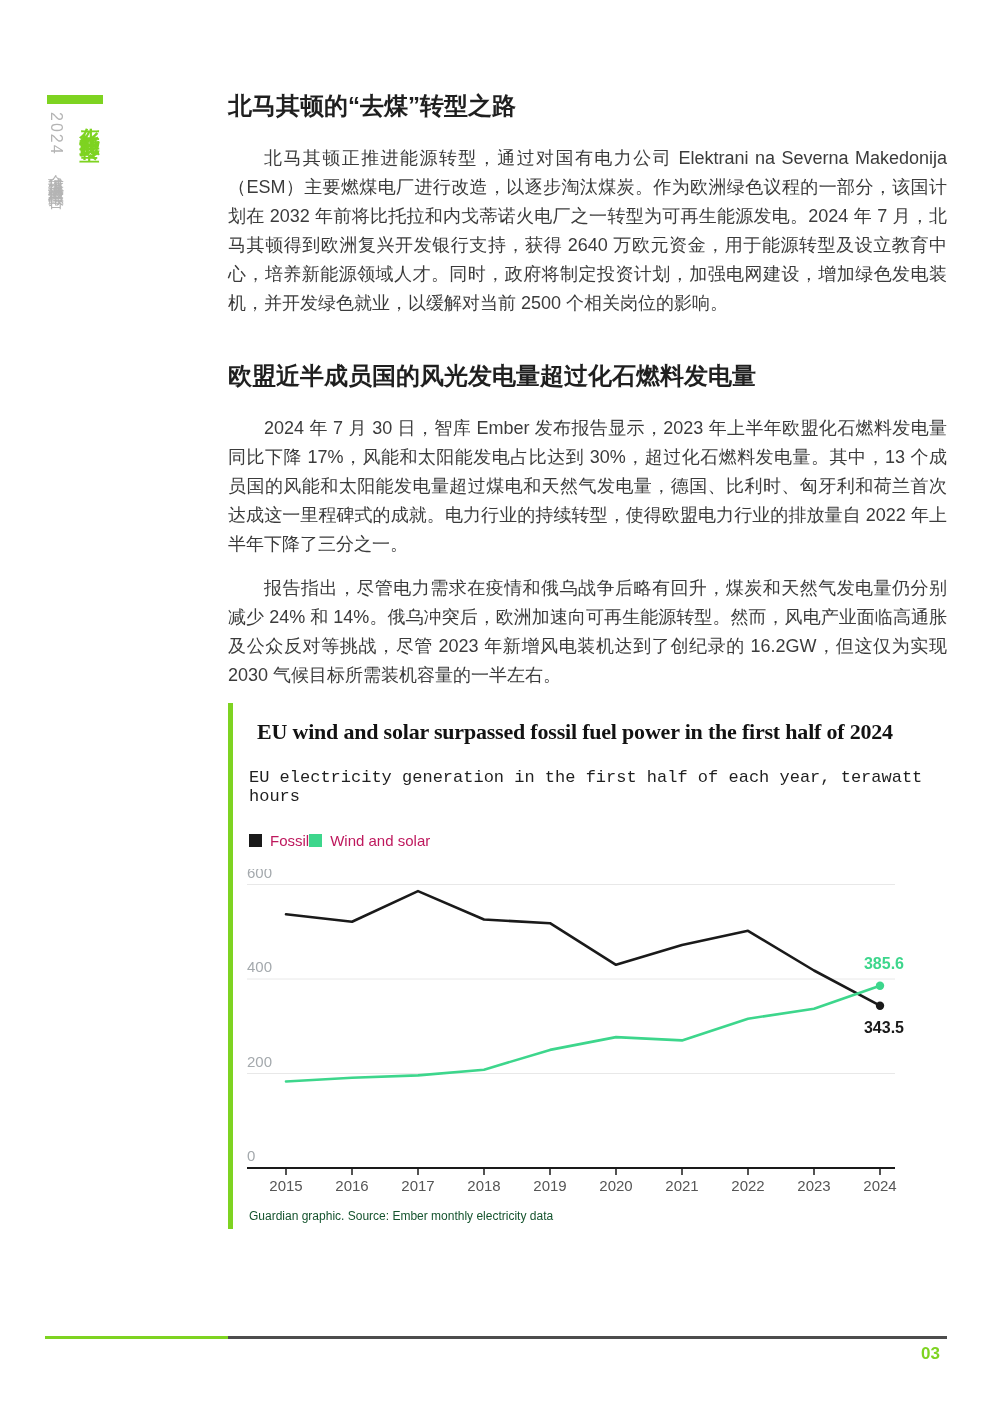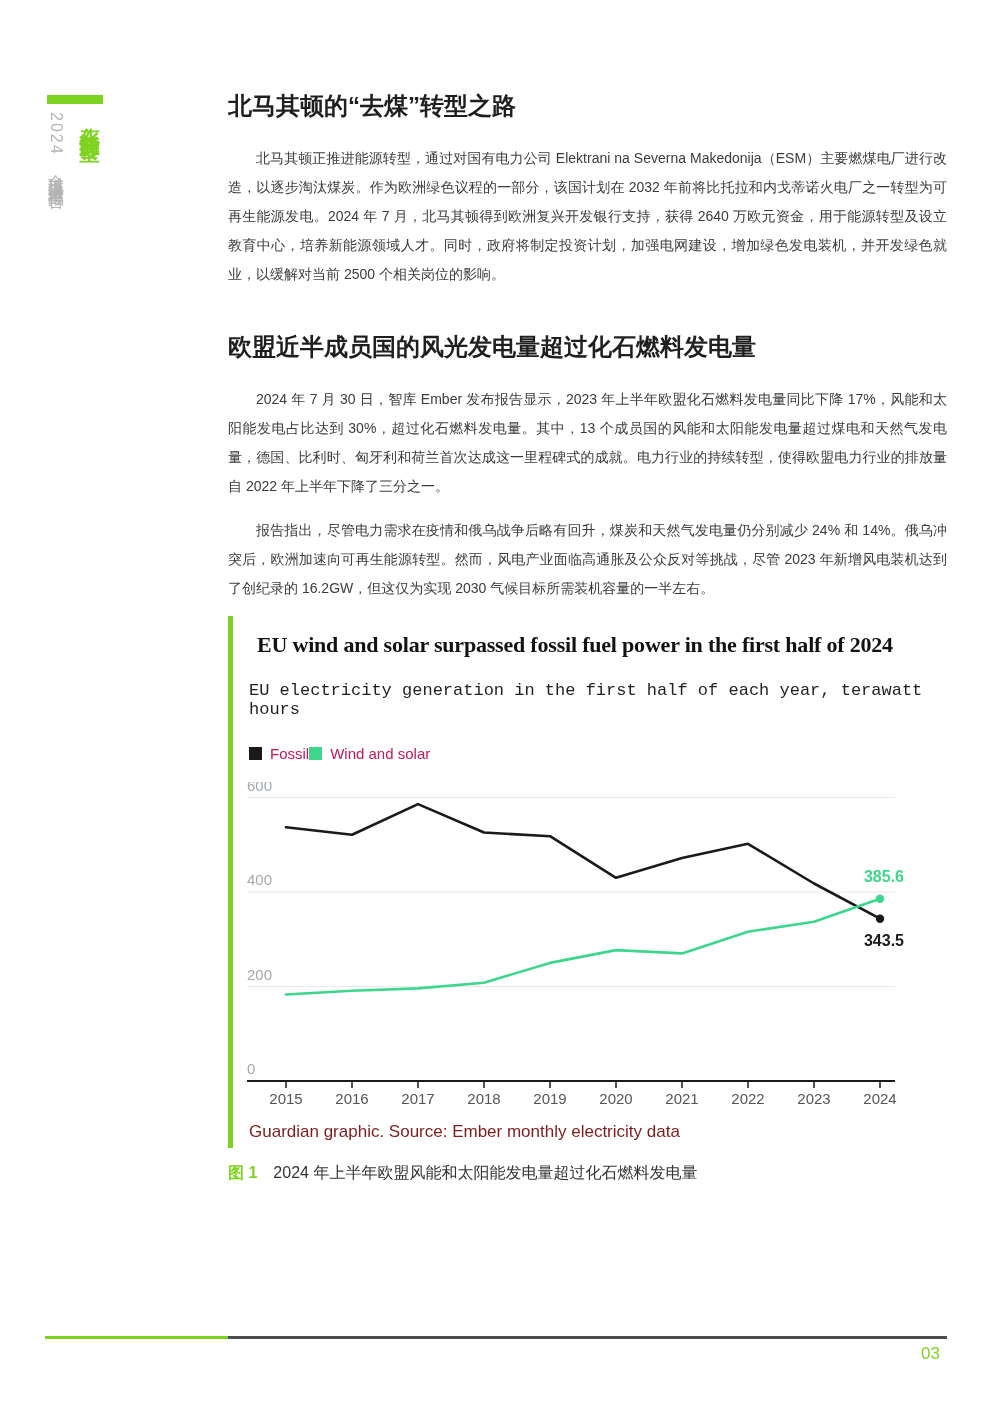--- a/index.html
+++ b/index.html
@@ -10,46 +10,46 @@
   .side-bar-accent{position:absolute;left:47px;top:95px;width:56px;height:9px;background:#7ed321;}
   .v-topic{position:absolute;left:77px;top:112px;writing-mode:vertical-rl;text-orientation:mixed;
            font-size:20px;font-weight:700;color:#7ed321;letter-spacing:3px;}
   .v-report{position:absolute;left:45px;top:112px;writing-mode:vertical-rl;text-orientation:mixed;
             font-size:16px;color:#b4b4b4;letter-spacing:2px;}
 
   
   .main{position:absolute;left:228px;top:93px;width:719px;}
   h1.sec{margin:0;font-size:24px;line-height:26px;font-weight:700;color:#1f1f1f;}
   h1.sec2{margin:45px 0 0 0;}
-  p.body{margin:25px 0 0 0;font-size:14px;line-height:29px;color:#3b3b3b;
+  p.body{margin:25px 0 0 0;font-size:18px;line-height:29px;color:#3b3b3b;
          text-align:justify;text-indent:2em;}
   p.body.tight{margin-top:15px;}
 
   
   figure.chart{margin:13px 0 0 0;padding:14px 0 6px 16px;border-left:5px solid #7ed321;}
   .c-title{font-family:"Liberation Serif","DejaVu Serif",serif;font-size:22px;line-height:29px;
            font-weight:700;color:#121212;letter-spacing:-0.2px;max-width:697px;margin-left:8px;}
   .c-sub{font-family:Liberation Mono, monospace;font-size:17px;color:#1f1f1f;margin-top:22px;}
   .legend{margin-top:26px;display:flex;align-items:center;font-size:15px;color:#be185d;}
   .l-item{display:flex;align-items:center;}
   .sw{display:inline-block;width:13px;height:13px;margin-right:8px;}
   .sw-f{background:#1a1a1a;}
   .sw-w{background:#3dd68c;}
   svg.plot{display:block;margin:20px 0 0 -2px;}
-  .c-source{margin-top:8px;font-size:17px;color:#7f1d1d;}
+  .c-source{margin-top:8px;font-size:12px;color:#14532d;}
 
   
   .caption-row{margin-top:15px;font-size:16px;color:#333;display:flex;align-items:baseline;}
   .fig-label{color:#7ed321;font-weight:700;margin-right:16px;white-space:nowrap;}
   .figsource-row{margin-top:7px;font-size:15.5px;color:#909090;}
 
   
   .foot-green{position:absolute;left:45px;top:1336px;width:183px;height:3px;background:#7ed321;}
   .foot-gray{position:absolute;left:228px;top:1336px;width:719px;height:3px;background:#4d4d4d;}
-  .page-num{position:absolute;left:921px;top:1344px;font-size:17px;font-weight:400;color:#7ed321;}
+  .page-num{position:absolute;left:921px;top:1344px;font-size:17px;font-weight:700;color:#7ed321;}
 </style>
 </head>
 <body>
 
 <div class="page">
 
   <div class="side-bar-accent"></div>
   <div class="v-topic">化石能源转型</div>
   <div class="v-report">2024 全球退煤进展追踪报告</div>
 
@@ -109,22 +109,18 @@
           <circle cx="633" cy="136.69625" r="4.2" fill="#1a1a1a"></circle>
           <text x="657" y="163.69625" fill="#1a1a1a" text-anchor="end" font-size="16" font-weight="700" font-family="Liberation Sans, sans-serif">343.5</text>
           <polyline points="39,212.5 105,208.8 171,206.4 237,200.7 303,180.9 369,168.1 435,171.4 501,149.7 567,139.8 633,116.8" fill="none" stroke="#3dd68c" stroke-width="2.6" stroke-linejoin="round" stroke-linecap="round"></polyline>
           <circle cx="633" cy="116.804" r="4.2" fill="#3dd68c"></circle>
           <text x="657" y="99.804" fill="#3dd68c" text-anchor="end" font-size="16" font-weight="700" font-family="Liberation Sans, sans-serif">385.6</text>
         </svg>
 
       <div class="c-source">Guardian graphic. Source: Ember monthly electricity data</div>
     </figure>
 
-    <div class="caption-row">
-      <span class="fig-label">图 1</span>
-      <span class="fig-text">2024 年上半年欧盟风能和太阳能发电量超过化石燃料发电量</span>
-    </div>
   </div>
 
   <div class="foot-green"></div>
   <div class="foot-gray"></div>
   <div class="page-num">03</div>
 </div>
 
 </body></html>

